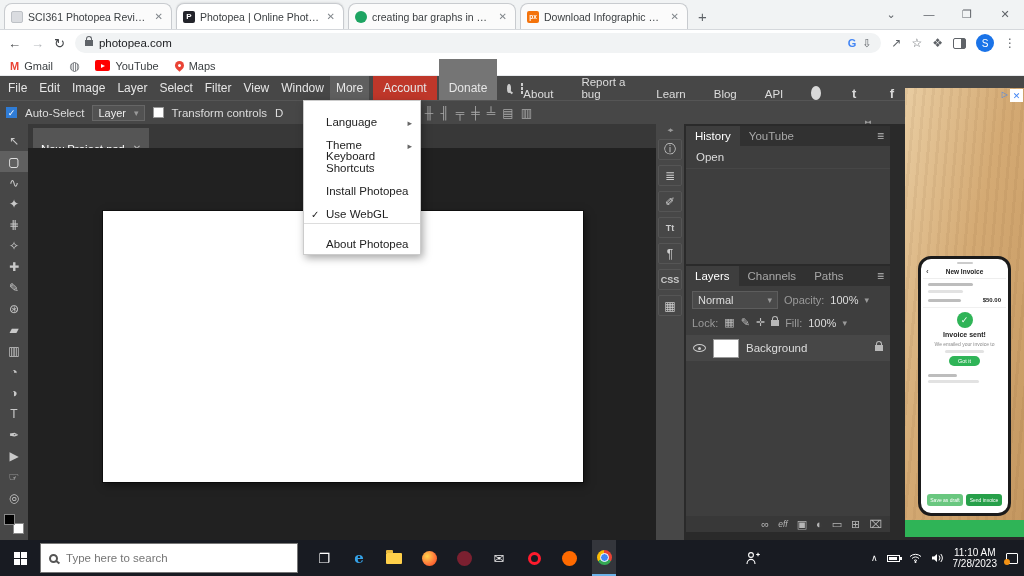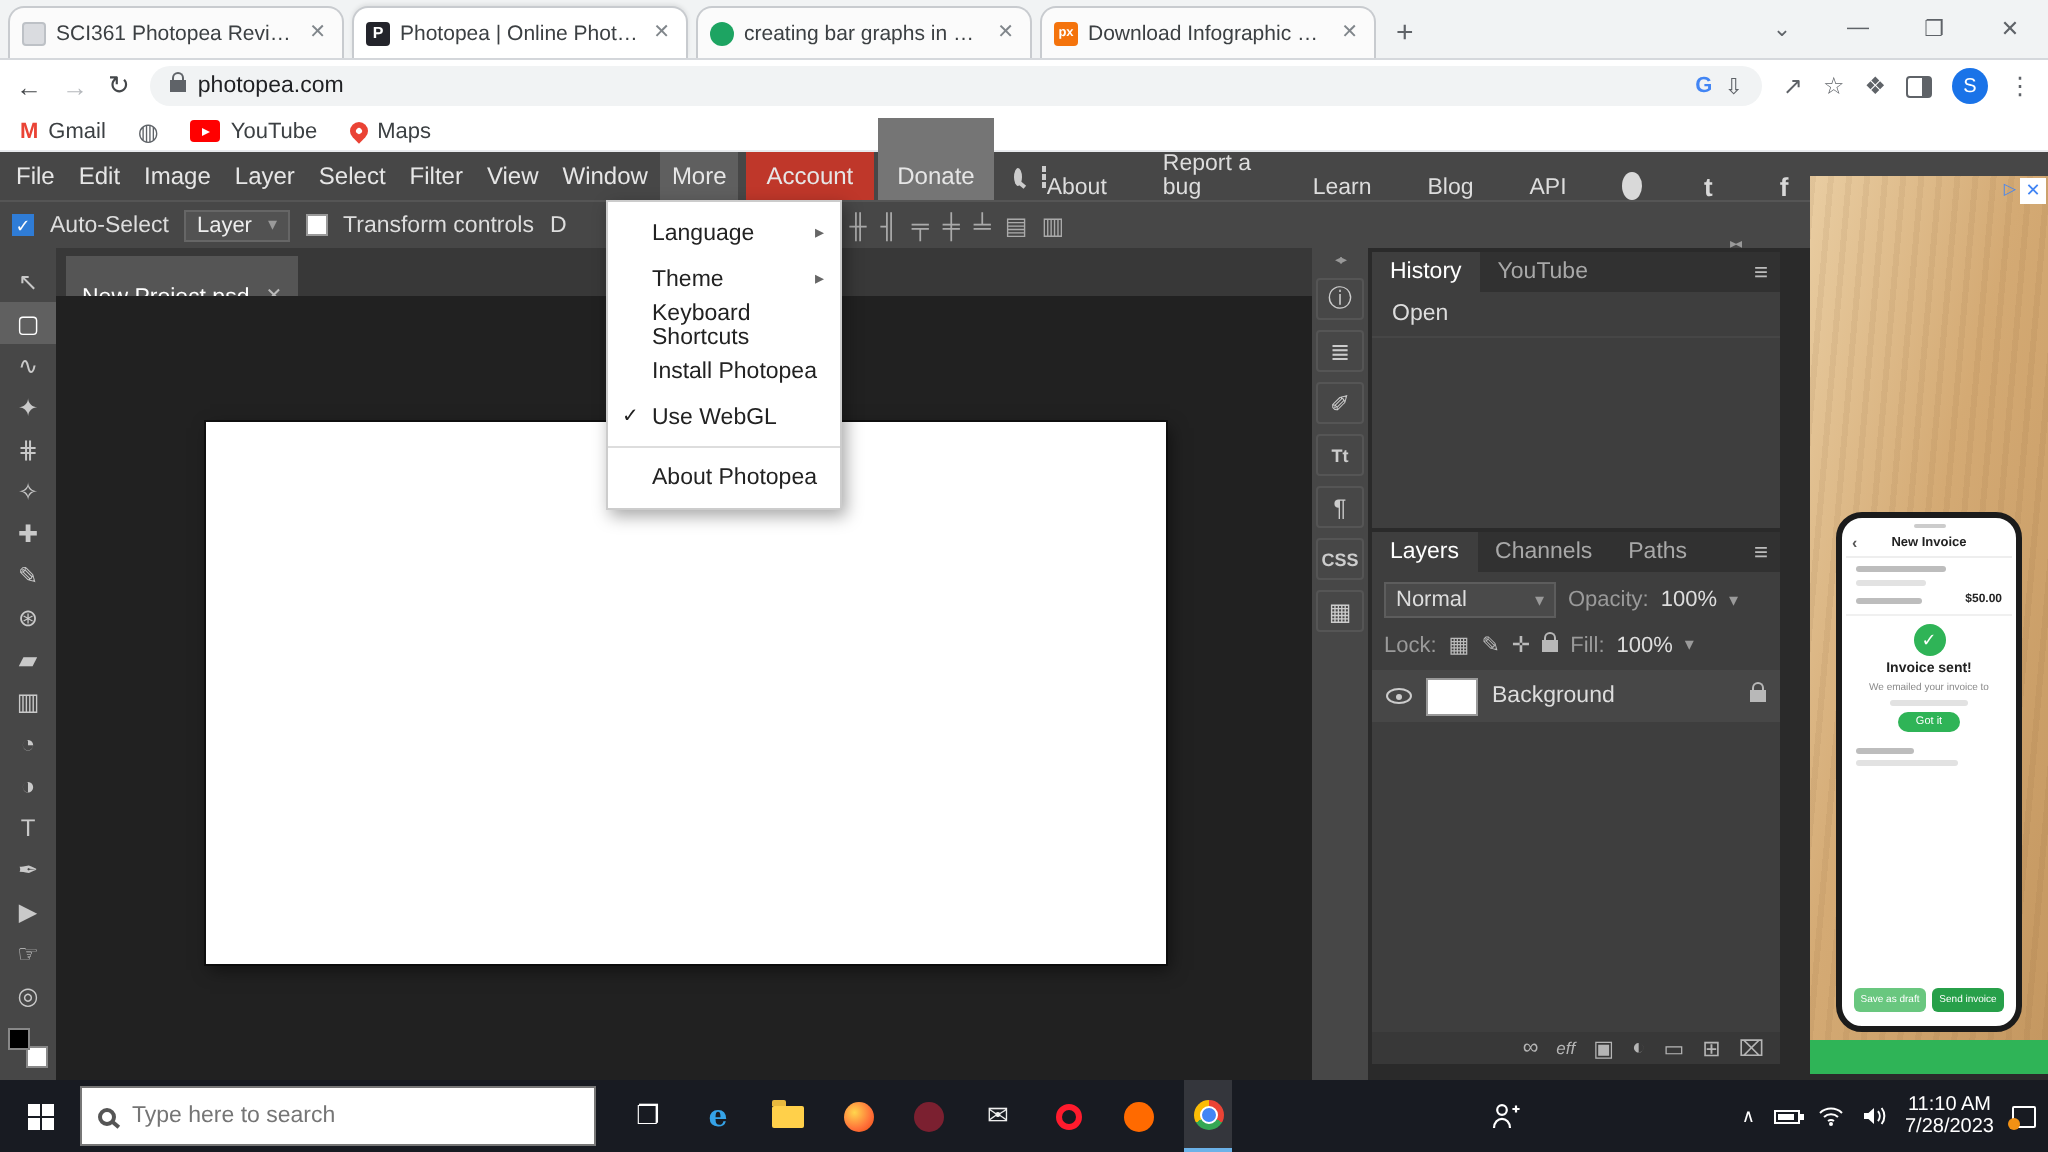--- a/index.html
+++ b/index.html
@@ -79,21 +79,21 @@
   .swatches{position:relative;width:20px;height:20px;margin-top:6px}
   .sw-bg{position:absolute;right:0;bottom:0;width:11px;height:11px;background:#fff;border:1px solid #888}
   .sw-fg{position:absolute;left:0;top:0;width:11px;height:11px;background:#000;border:1px solid #888}
 
   
   .canvas-area{left:28px;top:148px;width:628px;height:392px;background:#212121}
   .doc{position:absolute;left:75px;top:63px;width:480px;height:271px;background:#fff;box-shadow:0 0 0 1px rgba(0,0,0,.45),2px 3px 8px rgba(0,0,0,.5)}
 
   
   .dropdown{left:303px;top:100px;width:118px;background:#fff;border:1px solid #ccc;box-shadow:2px 3px 8px rgba(0,0,0,.35);padding:4px 0;z-index:50;font-size:11.5px;color:#222}
-  .dd-item{height:23px;display:flex;align-items:center;padding:0 8px 0 22px;position:relative}
+  .dd-item{height:23px;display:flex;align-items:flex-end;padding:0 8px 0 22px;position:relative}
   .dd-item .sub{margin-left:auto;color:#666;font-size:9px}
   .dd-item .chk{position:absolute;left:7px;font-size:10px;color:#222}
   .dd-sep{height:1px;background:#ddd;margin:3px 0}
 
   
   .iconstrip{left:656px;top:124px;width:28px;height:416px;background:#474747;display:flex;flex-direction:column;align-items:center;gap:3px;padding-top:2px;color:#ccc}
   .collapse{font-size:7px;color:#999;letter-spacing:-1px}
   .strip-ic{width:24px;height:21px;display:flex;align-items:center;justify-content:center;font-size:12px;border:1px solid #555;border-radius:2px;margin-top:2px}
   .strip-ic.txt{font-size:9px;font-weight:bold;letter-spacing:0}
 

